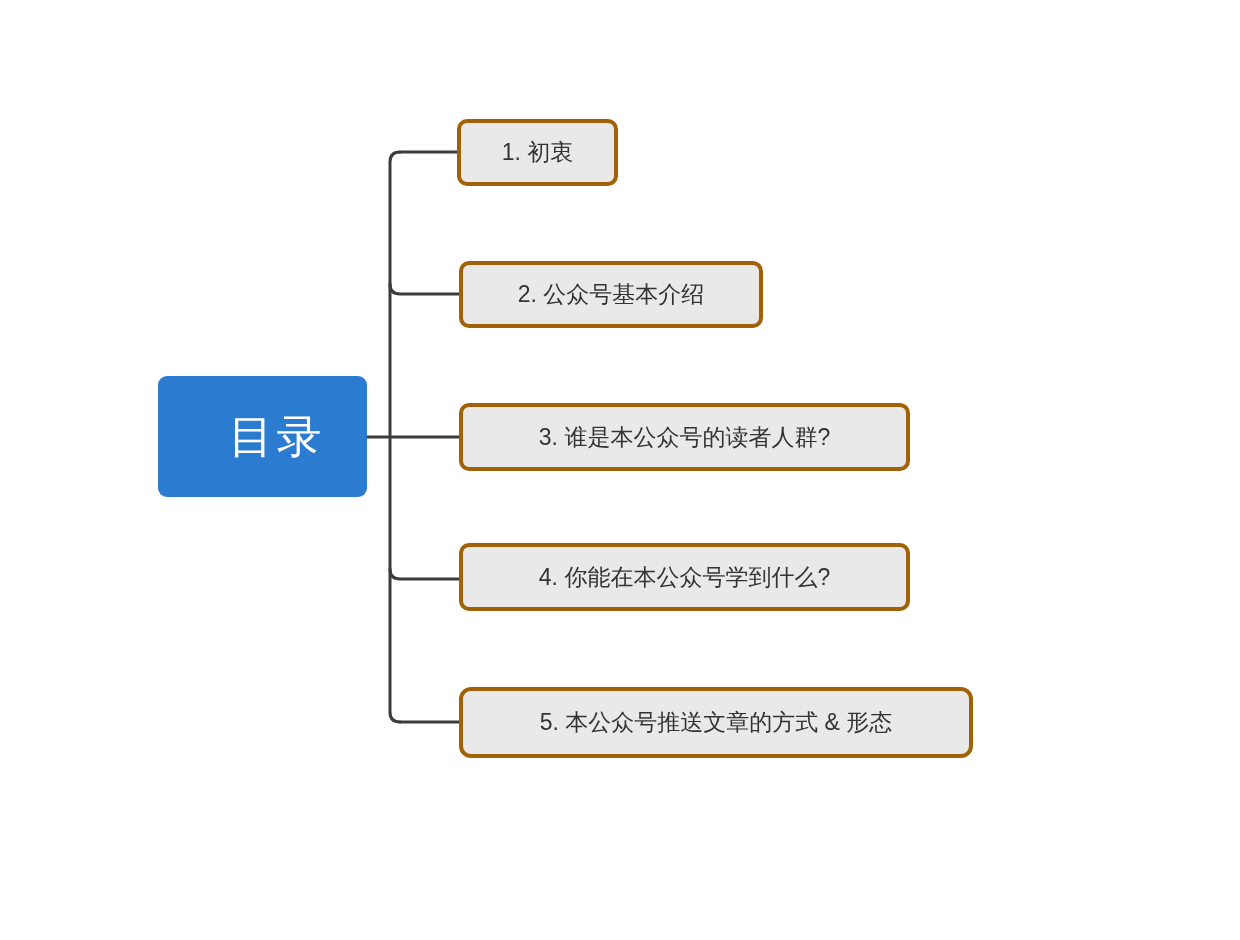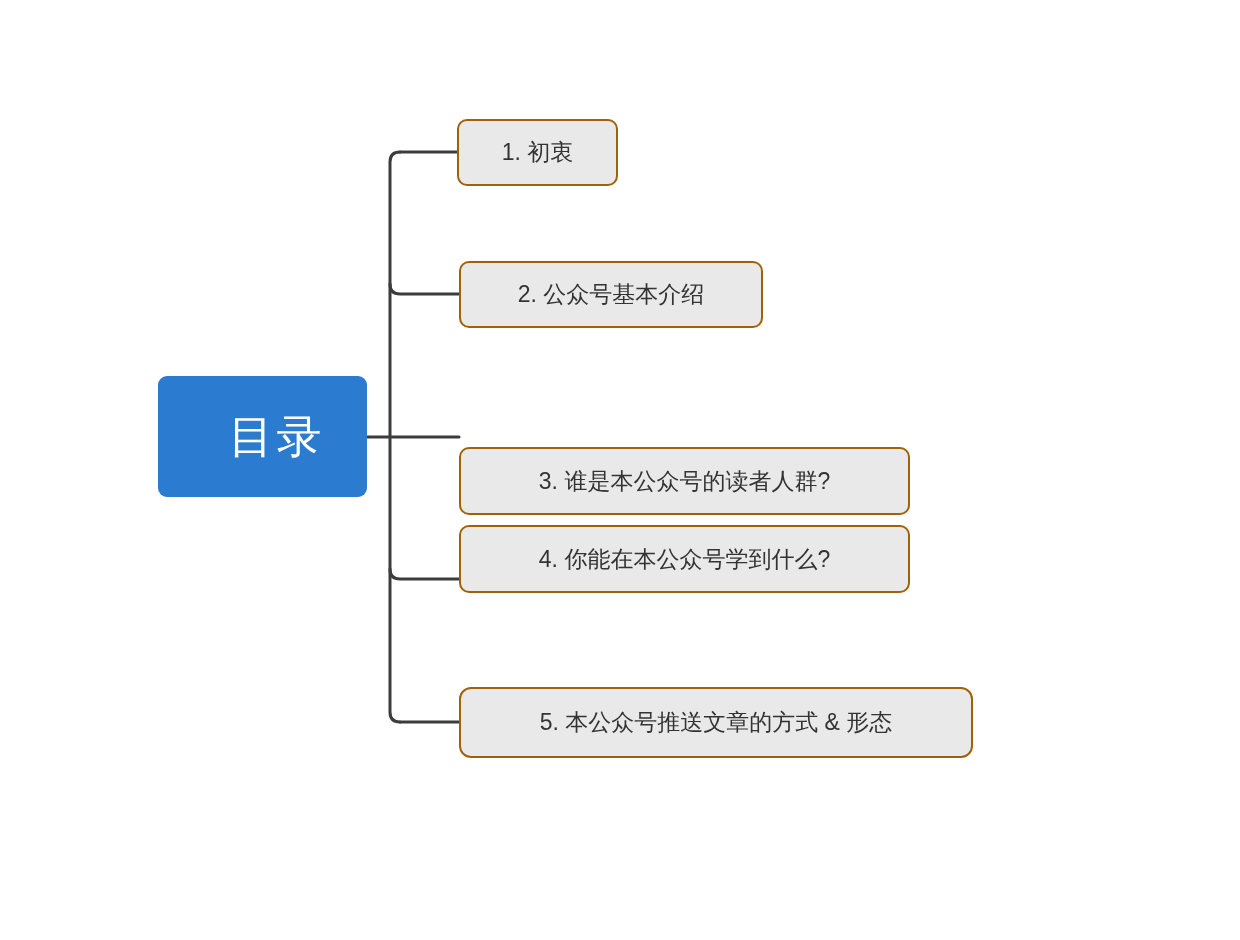--- a/index.html
+++ b/index.html
@@ -38,29 +38,29 @@
     background: #2b7cd0;
     border-radius: 9px;
     color: #ffffff;
     font-size: 45px;
     letter-spacing: 3px;
     font-weight: 500;
     padding-left: 28px;
   }
   .child-node {
     background: #e9e9e9;
-    border: 2px solid #a16207;
+    border: 4px solid #a16207;
     border-radius: 10px;
     color: #333333;
     font-size: 23px;
   }
   .child-1 { left: 457px; top: 119px; width: 161px; height: 67px; }
   .child-2 { left: 459px; top: 261px; width: 304px; height: 67px; }
-  .child-3 { left: 459px; top: 403px; width: 451px; height: 68px; margin-top: 44px; }
-  .child-4 { left: 459px; top: 525px; width: 451px; height: 68px; }
+  .child-3 { left: 459px; top: 403px; width: 451px; height: 68px; }
+  .child-4 { left: 459px; top: 543px; width: 451px; height: 68px; }
   .child-5 { left: 459px; top: 687px; width: 514px; height: 71px; border-radius: 12px; }
 </style>
 </head>
 <body>
 
 <div class="canvas">
 
   <svg class="connectors" width="1240" height="940" viewBox="0 0 1240 940">
     <g fill="none" stroke="#3c3c3c" stroke-width="3" stroke-linecap="round">
 

